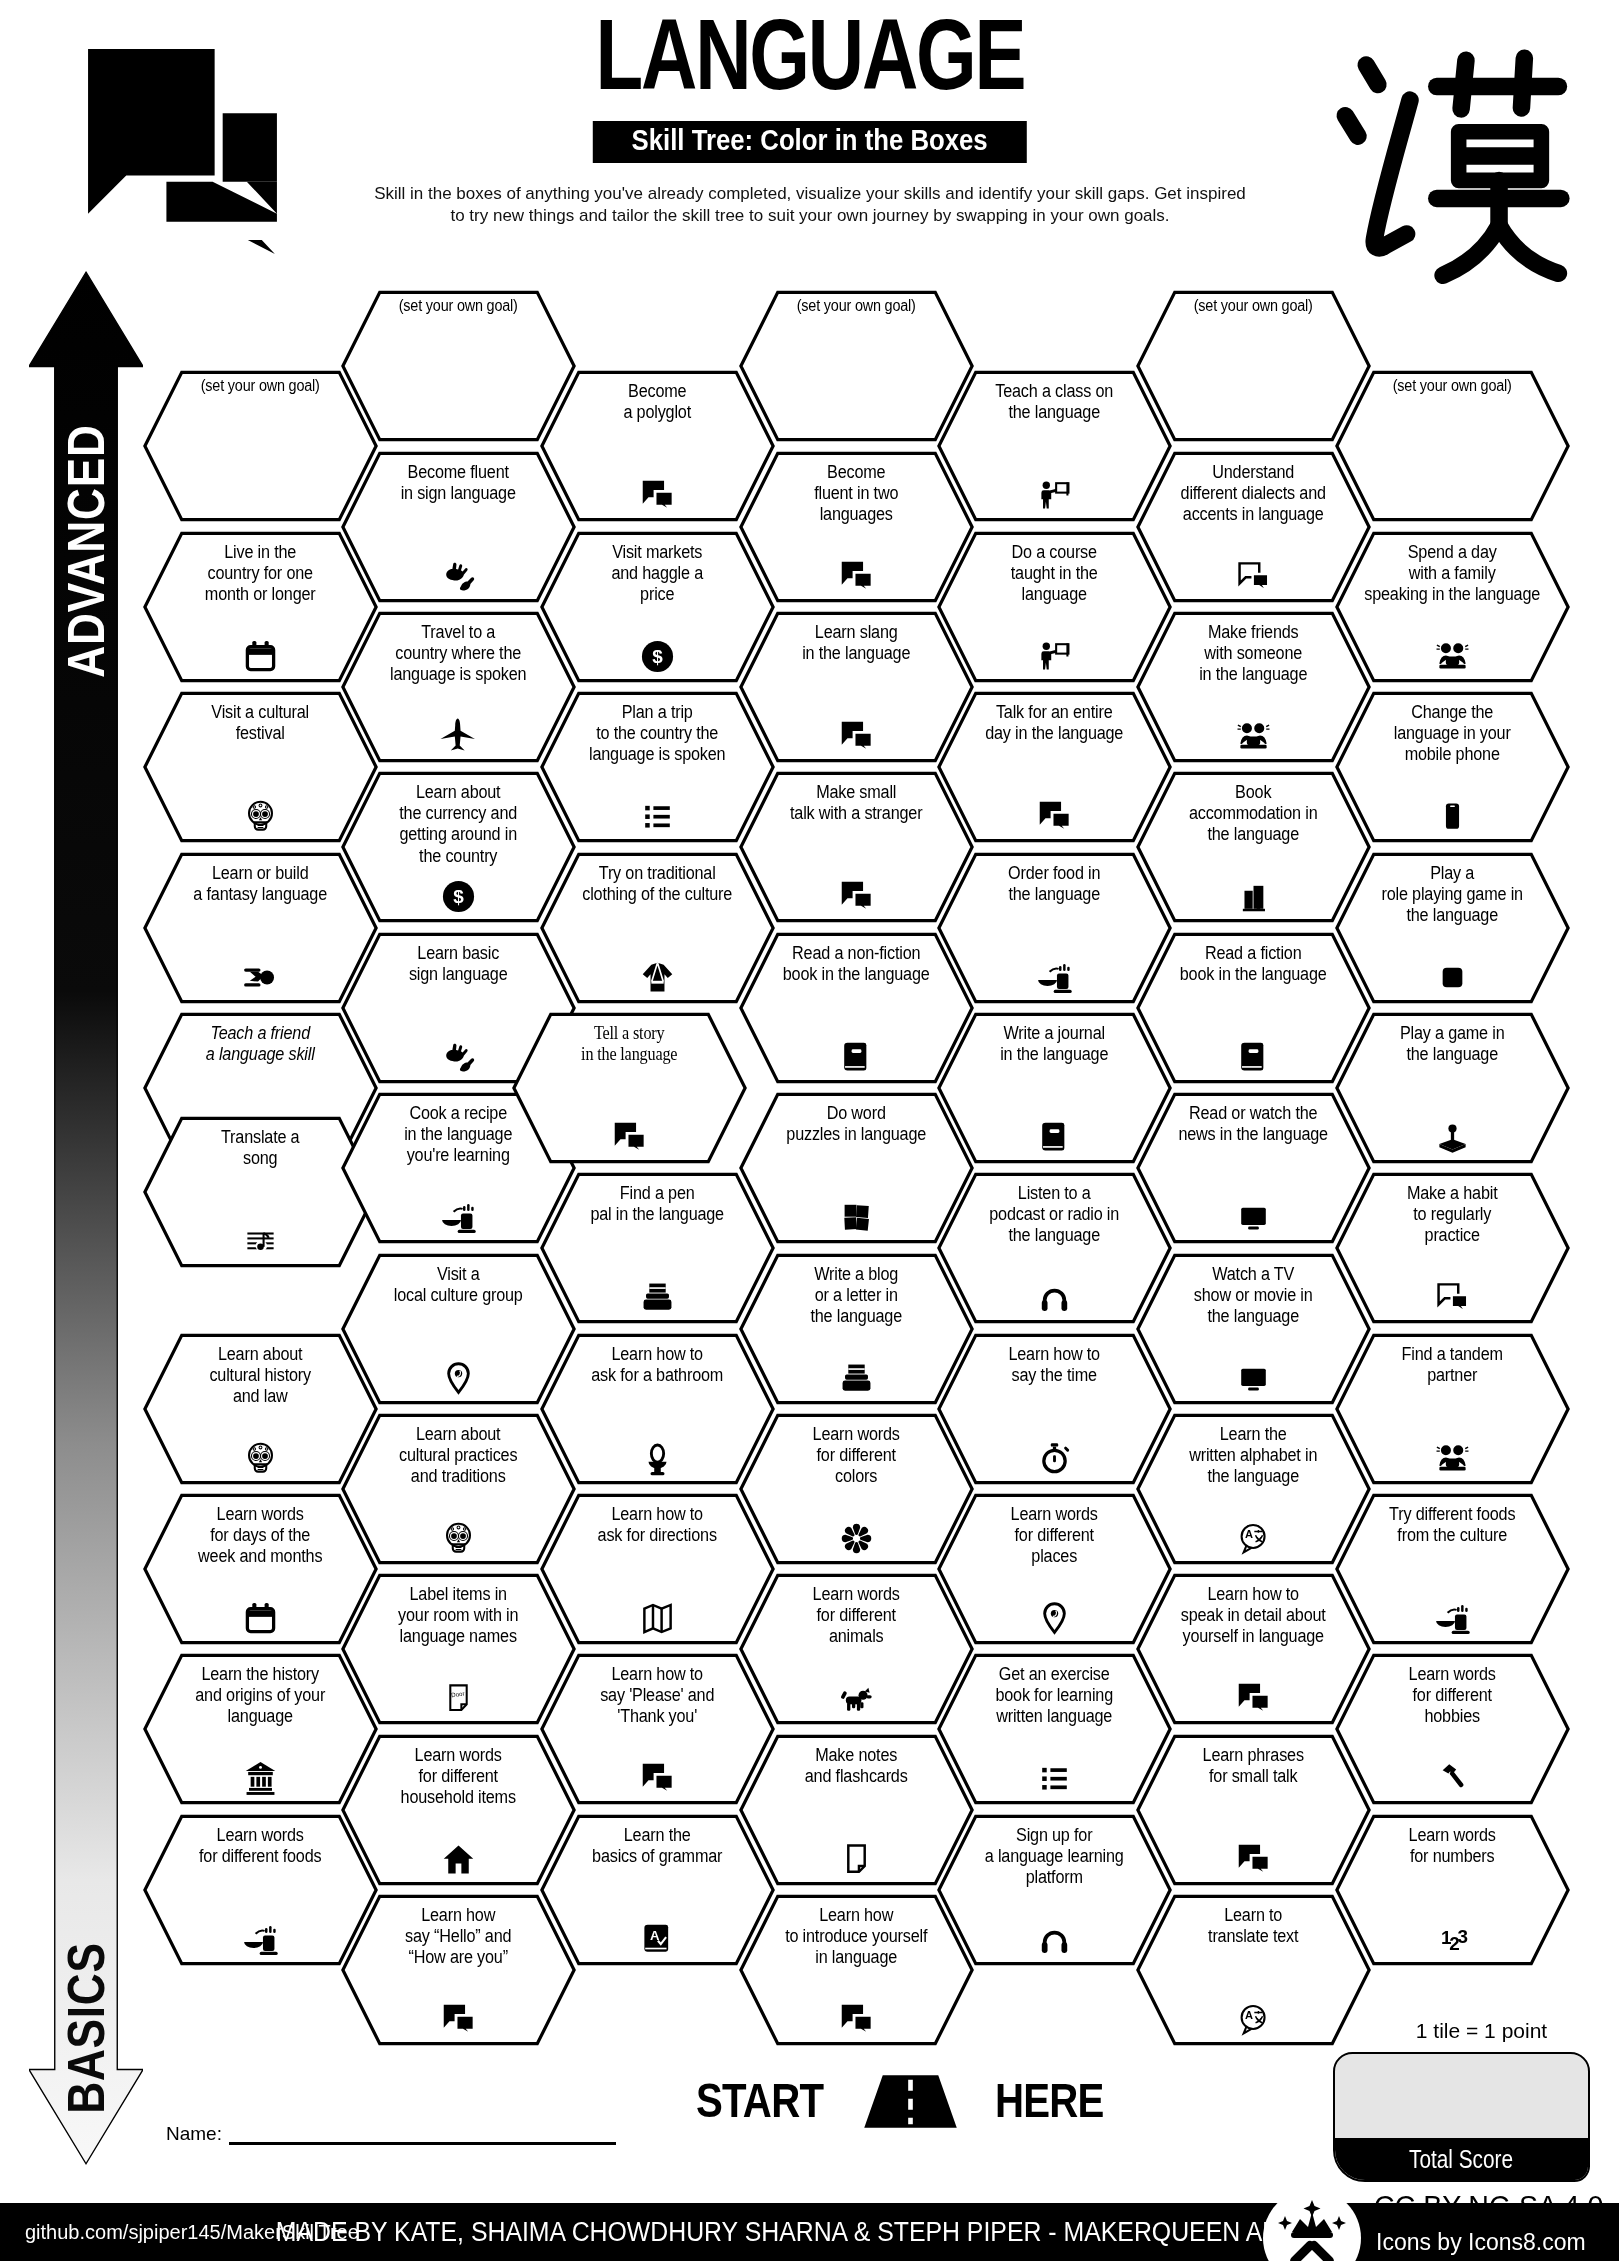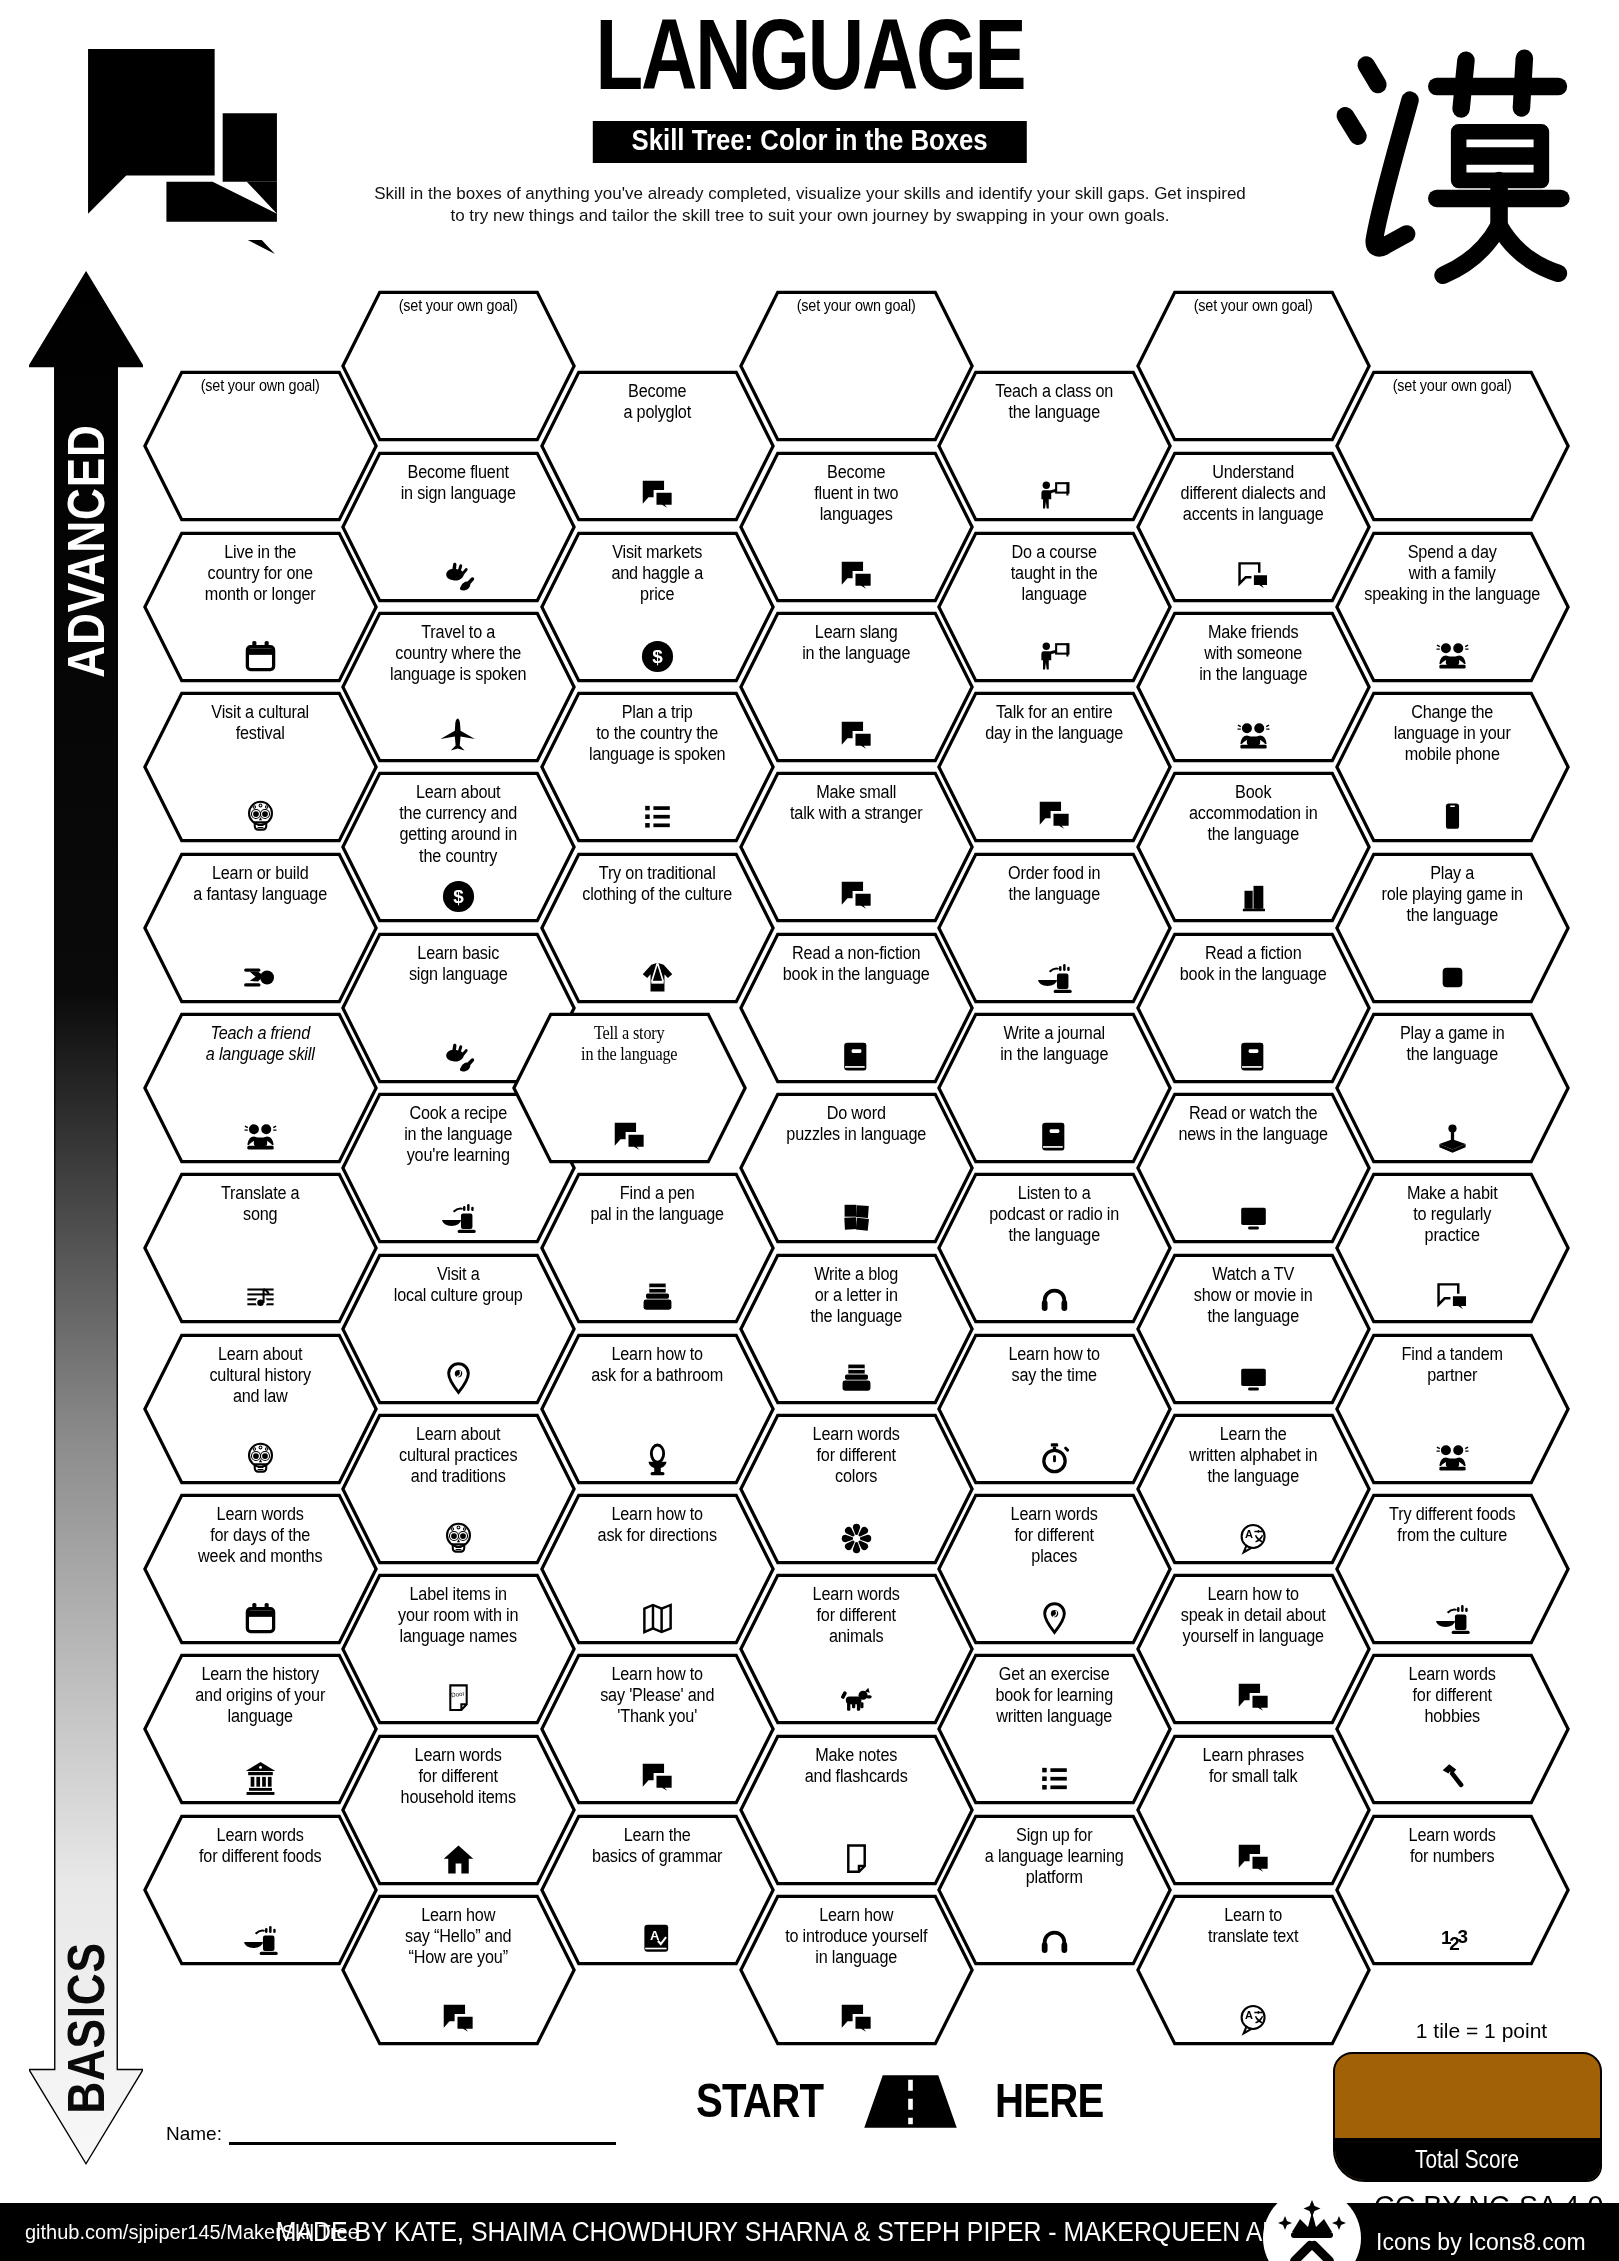--- a/index.html
+++ b/index.html
@@ -40,22 +40,22 @@
   .tile .iconwrap svg [fill="#fff"]{fill:#fff;}
   .tile .iconwrap svg [fill="none"]{fill:none;}
 
   
   .start-here{top:2072px;left:682px;display:flex;align-items:flex-end;gap:17.5px;}
   .start-here .word{font-size:49px;font-weight:900;letter-spacing:-0.9px;transform:scaleX(0.82);transform-origin:50% 50%;}
   .road{width:111px;height:53px;}
   .name-row{top:2113px;left:166px;display:flex;align-items:flex-end;font-size:19px;}
   .name-line{display:inline-block;width:387px;border-bottom:3.2px solid #000;height:28.6px;margin-left:7.4px;}
   .score-note{top:2019px;left:1382px;width:199px;text-align:center;font-size:21px;}
-  .score-box{top:2052px;left:1333px;width:253px;height:126px;background:#a16207;border:2.3px solid #000;
-             border-radius:19.4px 19.4px 15.7px 32px;overflow:hidden;padding-left:12px;}
+  .score-box{top:2052px;left:1333px;width:253px;height:126px;background:#e5e5e5;border:2.3px solid #000;
+             border-radius:19.4px 19.4px 15.7px 32px;overflow:hidden;}
   .score-box .bar{position:absolute;left:0;right:0;bottom:0;height:42px;background:#000;color:#fff;
                   display:flex;align-items:center;justify-content:center;font-size:26px;}
   .license-logo{top:2188px;left:1262px;width:100px;height:100px;z-index:6;}
   .cc-text{top:2190px;left:1374px;font-size:28.6px;white-space:nowrap;}
   .footer-bar{left:0;bottom:0;width:1620px;height:58px;background:#000;color:#fff;z-index:3;}
   .gh-text{position:absolute;left:25px;top:0;height:58px;display:flex;align-items:center;font-size:20px;color:#fff;}
   .madeby{position:absolute;left:48%;top:0;height:58px;display:flex;align-items:center;
           transform:translateX(-50%) scaleX(0.92);font-size:27px;color:#fff;white-space:nowrap;}
   .icons-credit{top:2229px;left:1376px;font-size:23px;color:#fff;z-index:6;white-space:nowrap;}
 </style>
@@ -183,21 +183,21 @@
               <path d="M20 68c2-12 8-18 14-18 4 0 7 3 7 3"></path>
               <path d="M80 68c-2-12-8-18-14-18-4 0-7 3-7 3"></path>
               <rect x="36" y="52" width="28" height="17" rx="3"></rect>
             </g>
             <circle cx="50" cy="60" r="2.6"></circle>
             <rect x="18" y="70" width="64" height="9" rx="3"></rect>
             <path d="M12 22l7 4M11 32h8M88 22l-7 4M89 32h-8" stroke="#000" stroke-width="3.5"></path>
           </svg>
         </div>
       </div>
-      <div class="tile" style="left: 143px; top: 1172px;">
+      <div class="tile" style="left: 143px; top: 1116px;">
         <svg class="bg" viewBox="0 0 510 330">
           <polygon points="4,165 84,5 426,5 506,165 426,325 84,325"></polygon>
         </svg>
         <div class="label">Translate a
 song</div>
         <div class="iconwrap">
           <svg viewBox="0 0 100 100">
             <rect x="18" y="28" width="64" height="5"></rect>
             <rect x="18" y="40" width="64" height="5"></rect>
             <rect x="18" y="52" width="64" height="5"></rect>

